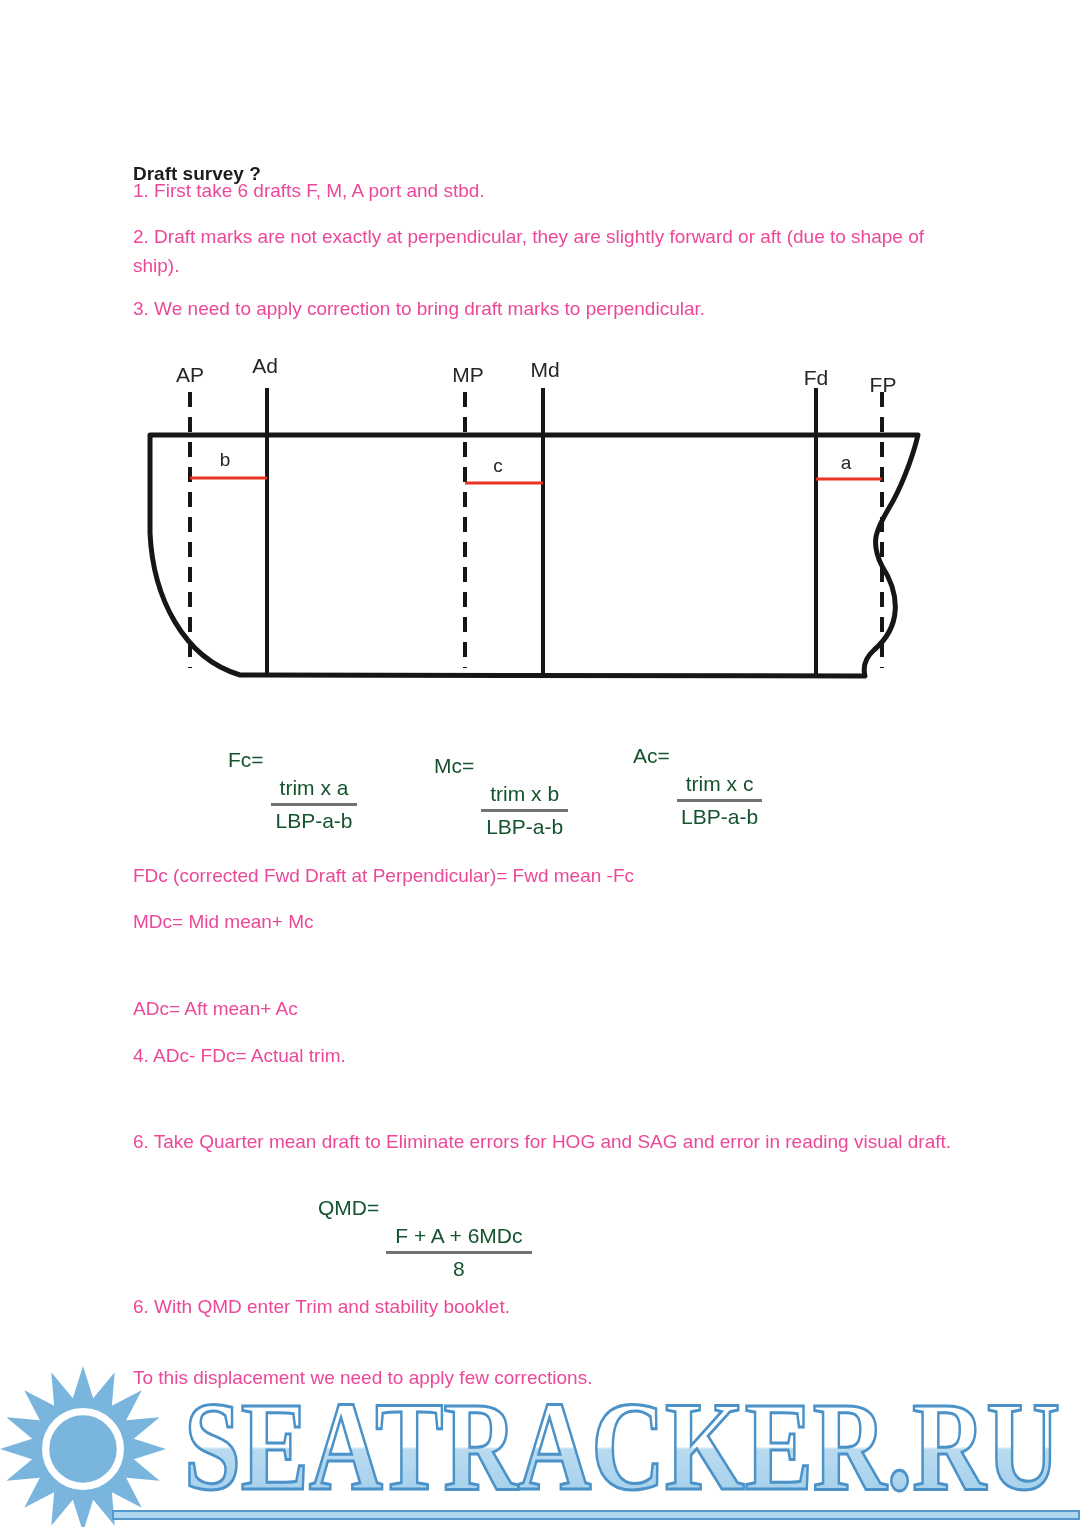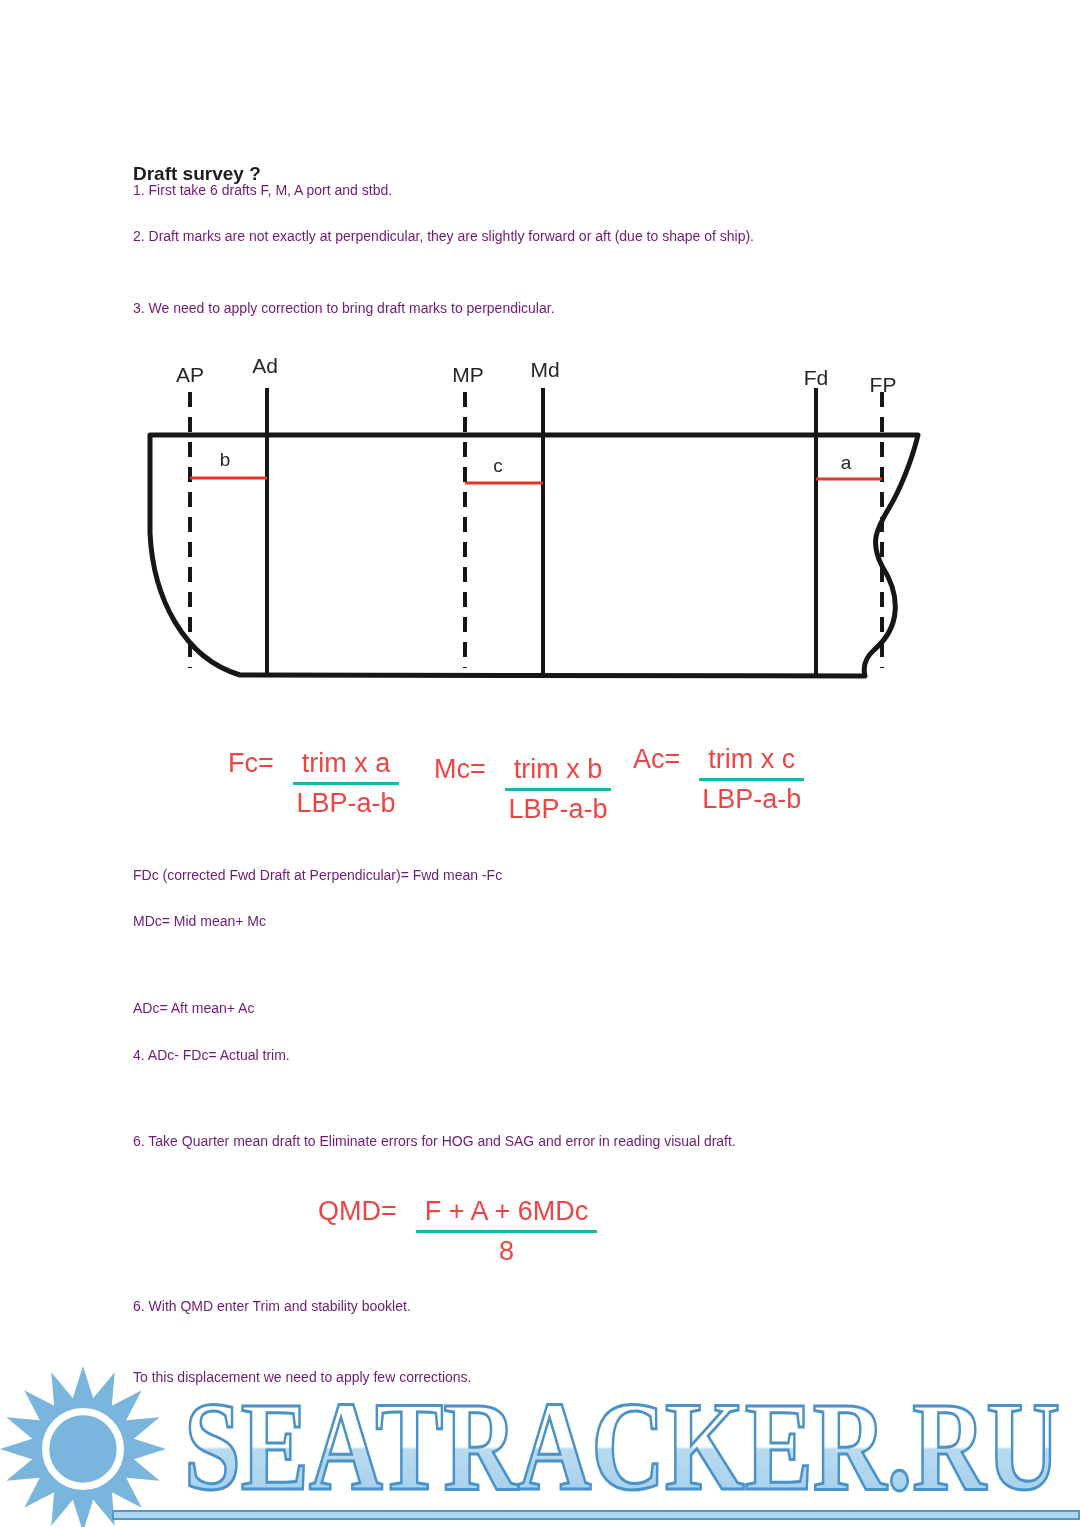--- a/index.html
+++ b/index.html
@@ -4,24 +4,24 @@
 <style>
   *{margin:0;padding:0;box-sizing:border-box;}
   html,body{background:#ffffff;}
   .page{
     position:relative;width:1080px;height:1527px;background:#ffffff;
     font-family:"Liberation Sans","DejaVu Sans",sans-serif;color:#3a3a3a;
     overflow:hidden;margin:0 auto;
   }
   .abs{position:absolute;}
   .doc-title{font-size:19px;font-weight:700;color:#1d1d1d;margin-top:32px;}
-  .para{font-size:14px;line-height:29px;color:#701a75;}
-  .formula{position:absolute;display:flex;align-items:flex-start;gap:19px;font-size:27px;color:#ef4444;}
+  .para{font-size:19px;line-height:29px;color:#ec4899;}
+  .formula{position:absolute;display:flex;align-items:flex-start;gap:7px;font-size:21px;color:#14532d;}
   .frac{display:inline-flex;flex-direction:column;align-items:center;}
-  .frac .num{padding:0 9px 3px;border-bottom:3px solid #14b8a6;white-space:nowrap;}
+  .frac .num{padding:0 9px 3px;border-bottom:3px solid #737373;white-space:nowrap;margin-top:28px;}
   .frac .den{padding-top:3px;white-space:nowrap;}
   .dlabel{font-family:"Liberation Sans","DejaVu Sans",sans-serif;font-size:21px;fill:#262626;}
   .mlabel{font-family:"Liberation Sans","DejaVu Sans",sans-serif;font-size:19px;fill:#262626;}
   .wm-bar{background:#aed6ee;border:2px solid #5598cb;}
 </style>
 </head>
 <body>
 
 <div class="page">
 

